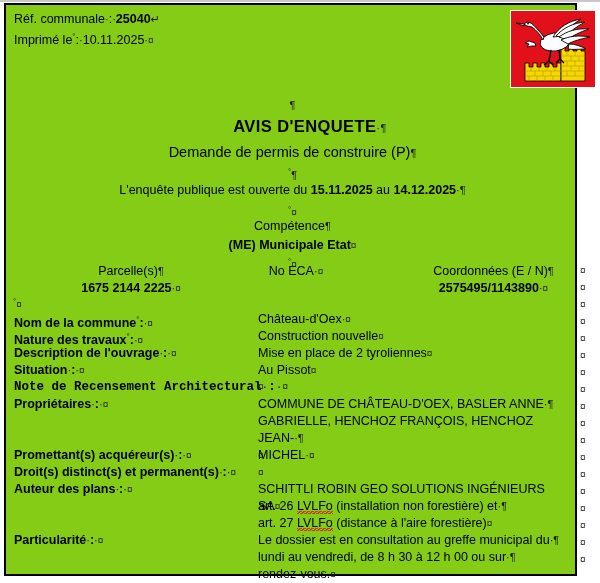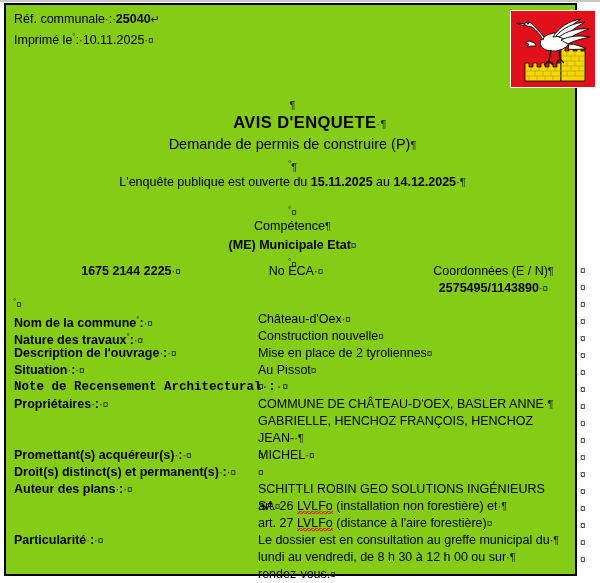--- a/index.html
+++ b/index.html
@@ -80,21 +80,21 @@
     position: absolute;
     top: 92px;
     left: 0;
     width: 573px;
     text-align: center;
   }
   .title-main {
     font-size: 16.5px;
     font-weight: bold;
     letter-spacing: 0.4px;
-    line-height: 18px;
+    line-height: 26px;
     padding-left: 35px;
   }
   .title-sub {
     font-size: 14.5px;
     line-height: 22px;
   }
   .title-gap {
     font-size: 11px;
     line-height: 16px;
     height: 16px;
@@ -295,20 +295,21 @@
 
   <div class="comp-block">
     <div class="comp-gap"><span class="nbsp-mark">°</span><span class="cellmark">¤</span></div>
     <div class="comp-label"><span>Compétence</span><span class="pilcrow">¶</span></div>
     <div class="comp-value"><span>(ME) Municipale Etat</span><span class="cellmark">¤</span></div>
     <div class="comp-gap"><span class="nbsp-mark">°</span><span class="cellmark">¤</span></div>
   </div>
 
   <div class="tri-row">
     <div class="tri-col tri-parcelle">
+      <span class="c-label"><span>Parcelle(s)</span><span class="pilcrow">¶</span></span>
       <span class="c-value"><span>1675 2144 2225</span><span class="dot">·</span><span class="cellmark">¤</span></span>
     </div>
     <div class="tri-col tri-eca">
       <span class="c-label"><span>No ECA</span><span class="dot">·</span><span class="cellmark">¤</span></span>
       <span class="c-value"></span>
     </div>
     <div class="tri-col tri-coord">
       <span class="c-label"><span>Coordonnées (E / N)</span><span class="pilcrow">¶</span></span>
       <span class="c-value"><span>2575495/1143890</span><span class="dot">·</span><span class="cellmark">¤</span></span>
     </div>

